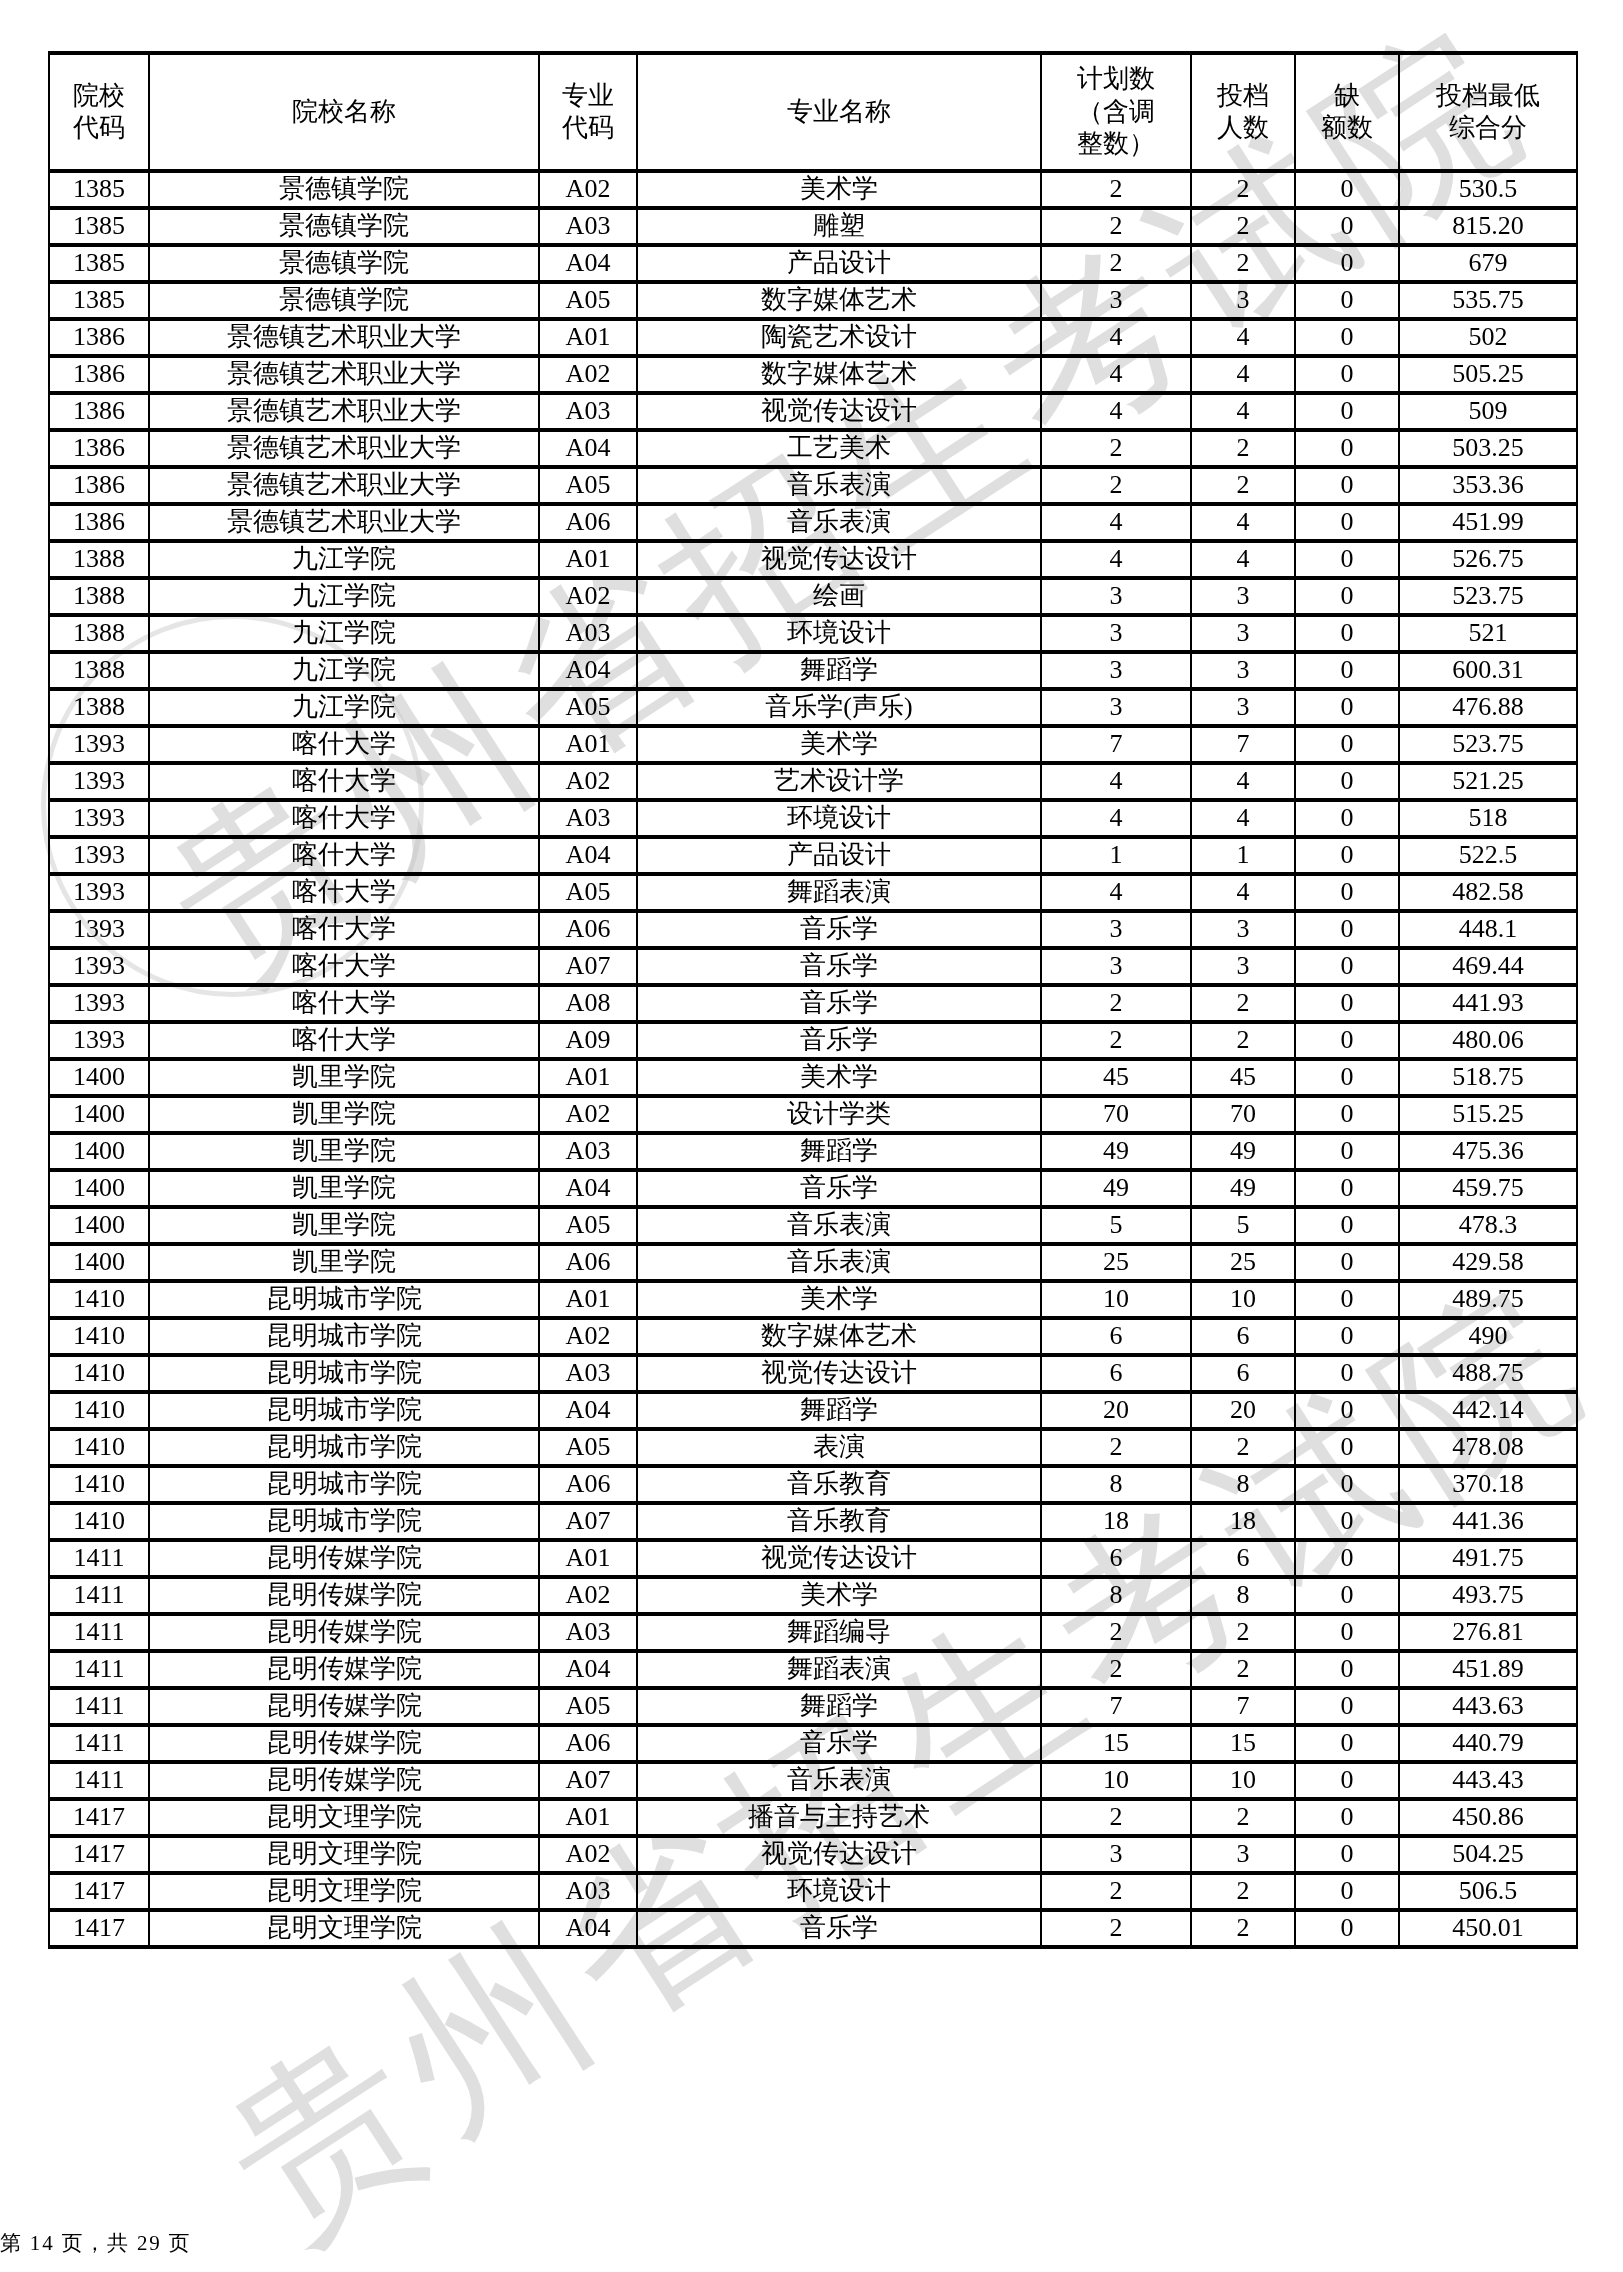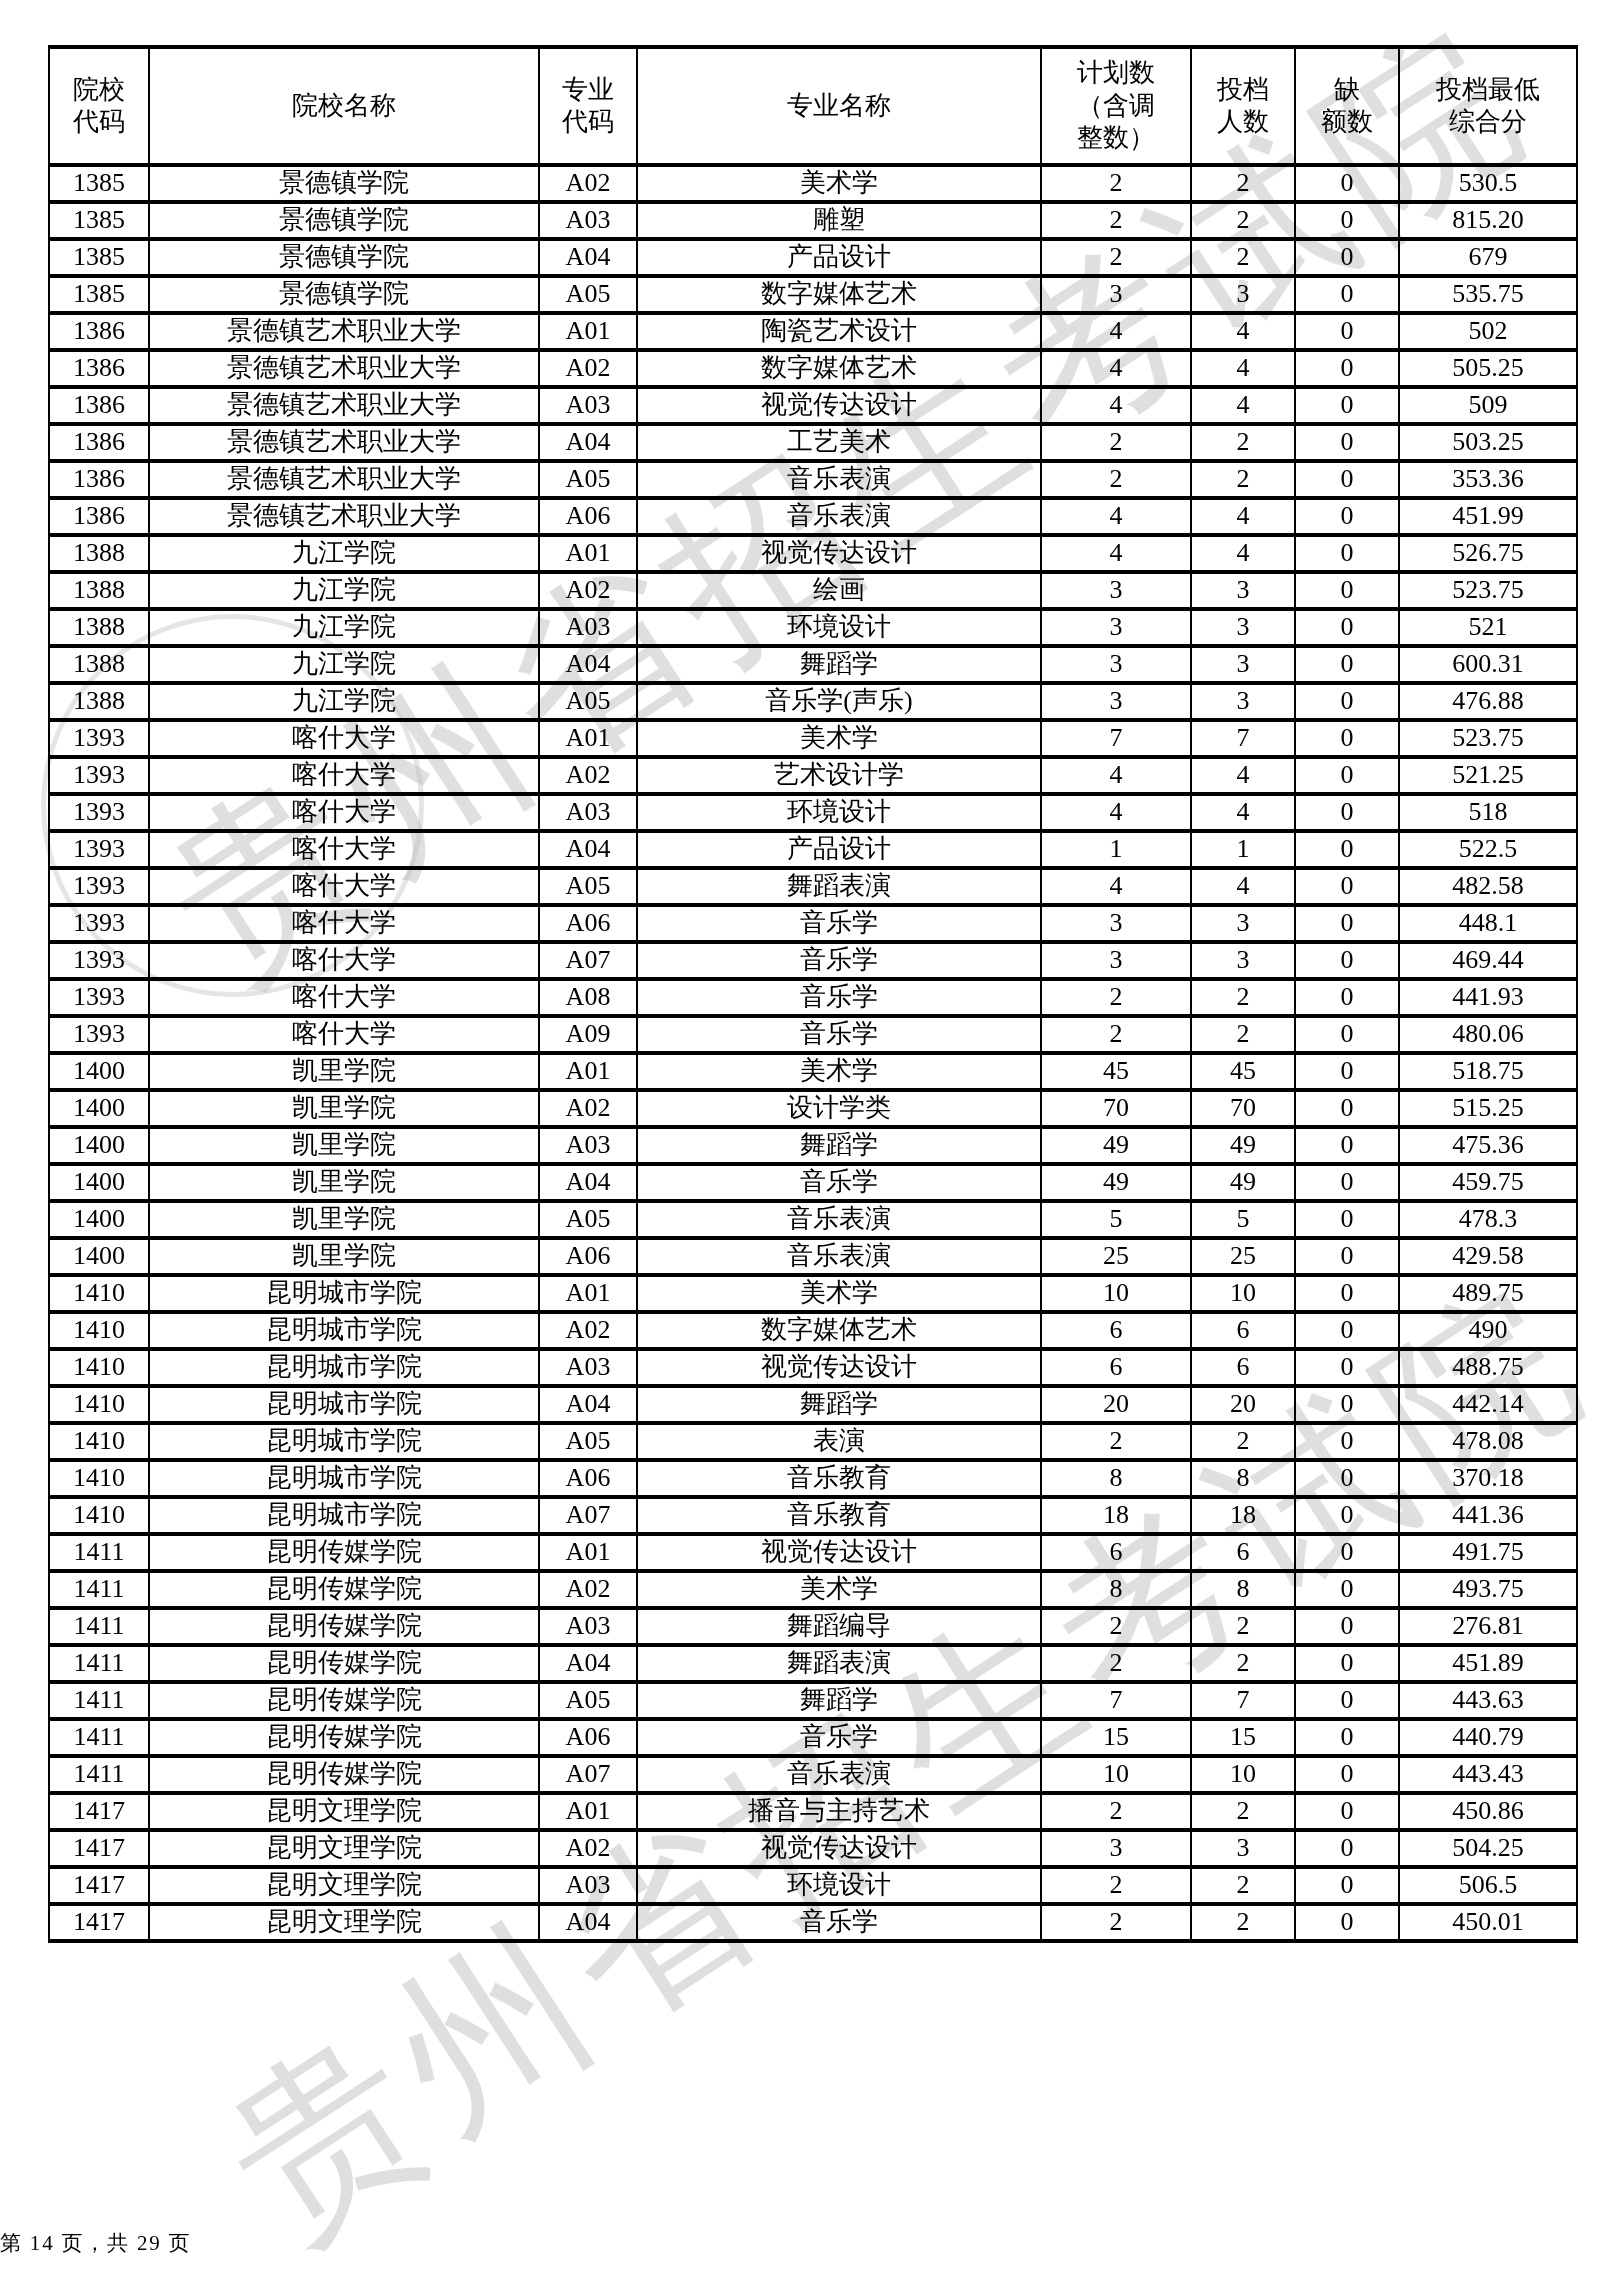--- a/index.html
+++ b/index.html
@@ -26,21 +26,21 @@
     transform:rotate(-33deg);
   }
   .wm-circle{
     border:5.5px solid #bdbdbd;
     border-radius:50%;
     opacity:.40;
   }
   
   table.score-table{
     position:absolute;
-    left:48px;top:45px;
+    left:48px;top:51px;
     width:1527px;
     border-collapse:collapse;
     table-layout:fixed;
     z-index:1;
     background:transparent;
   }
   .score-table th,.score-table td{
     border-left:2.3px solid #000;
     border-right:2.3px solid #000;
     border-top:4.1px solid #000;

